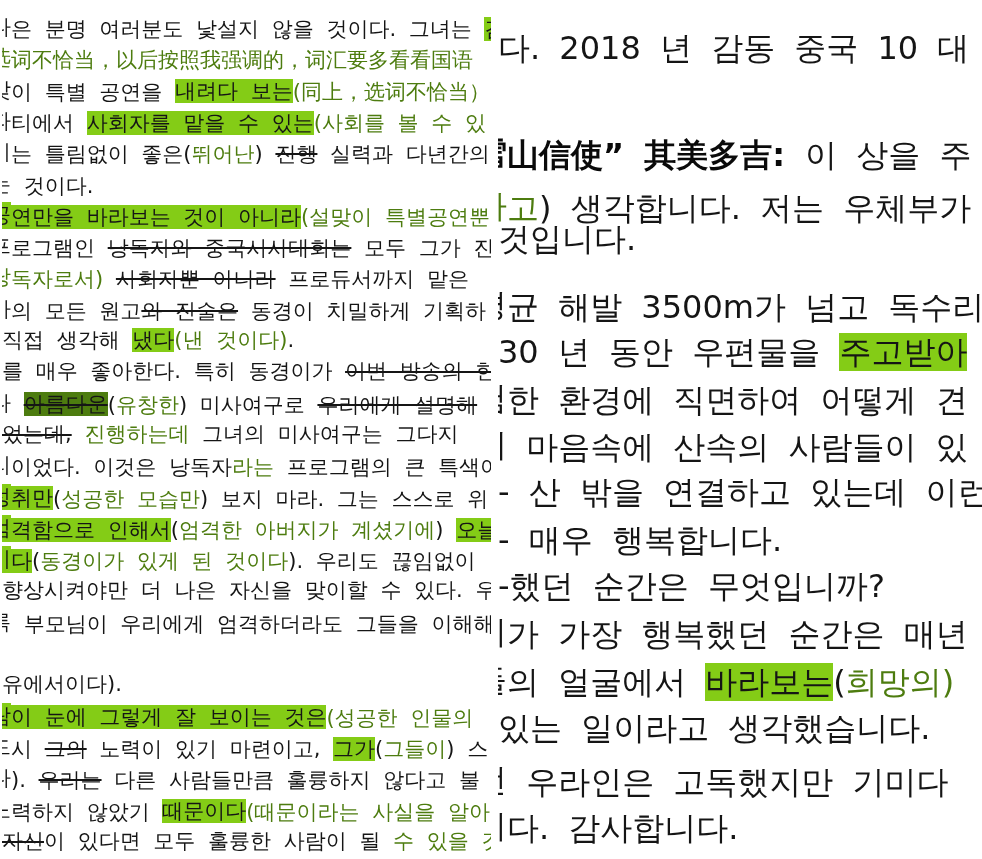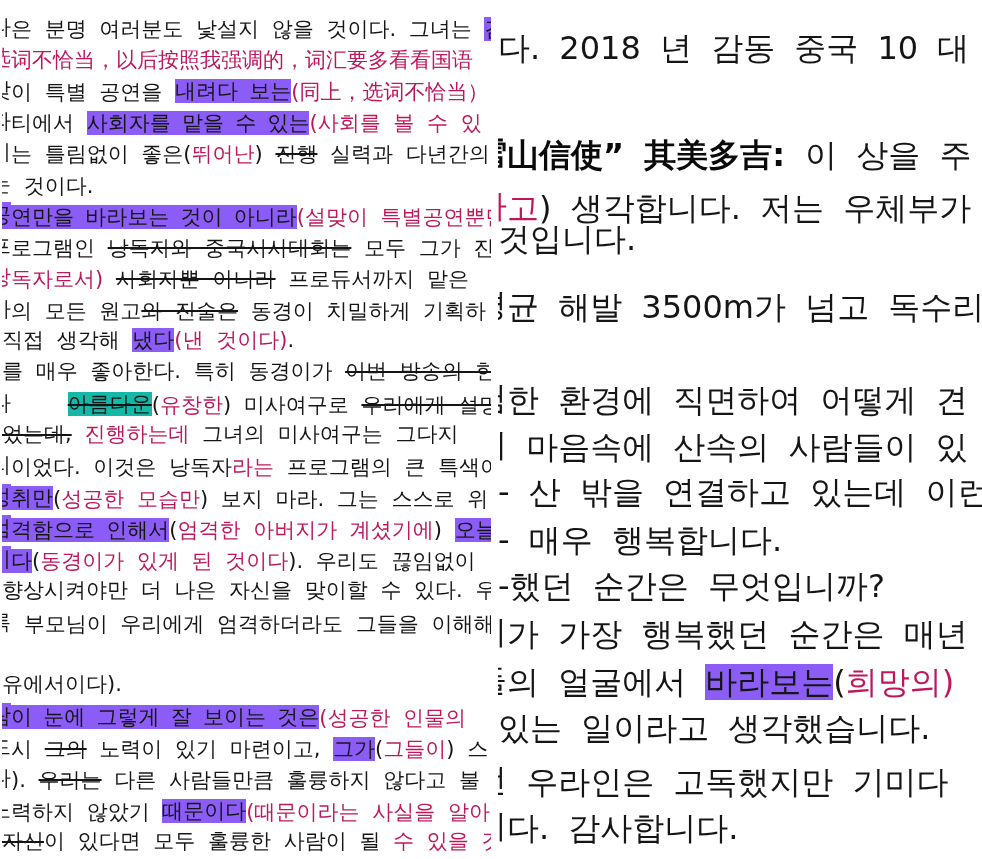--- a/index.html
+++ b/index.html
@@ -6,24 +6,24 @@
   body{width:982px;height:859px;overflow:hidden;position:relative;
        font-family:"DejaVu Sans",sans-serif;color:#151515;}
   .page{position:absolute;top:0;height:859px;overflow:hidden;background:#ffffff;}
   #left-page{left:0;width:491px;}
   #right-page{left:496px;width:486px;}
   .line{position:absolute;left:2px;white-space:nowrap;}
   #left-page .line{font-size:21px;line-height:27px;word-spacing:6px;}
   #right-page .line{font-size:32px;line-height:40px;word-spacing:9px;}
   .s-n{color:#151515;}
   .s-b{color:#0a0a0a;font-weight:bold;}
-  .s-r{color:#be185d;}
-  .s-h{background:#8b5cf6;color:#151515;font-family:Liberation Serif, serif;}
+  .s-r{color:#4d7c0f;}
+  .s-h{background:#84cc16;color:#151515;}
   .s-s{color:#151515;text-decoration:line-through;}
-  .s-hs{background:#14b8a6;color:#151515;text-decoration:line-through;margin-left:44px;}
+  .s-hs{background:#4d7c0f;color:#151515;text-decoration:line-through;}
   .cut{display:inline-block;width:9px;overflow:hidden;direction:rtl;
        white-space:nowrap;vertical-align:text-bottom;height:1.28em;}
 </style>
 </head>
 <body>
 
 <div id="left-page" class="page">
     <div class="line" style="top: 14px;"><span class="cut s-n"><span>나</span></span><span class="s-n">은 분명 여러분도 낯설지 않을 것이다. 그녀는 </span><span class="s-h">겸</span></div>
     <div class="line" style="top: 45.3px;"><span class="cut s-r"><span>选</span></span><span class="s-r">词不恰当，以后按照我强调的，词汇要多看看国语</span></div>
     <div class="line" style="top: 76.6px;"><span class="cut s-n"><span>맞</span></span><span class="s-n">이 특별 공연을 </span><span class="s-h">내려다 보는</span><span class="s-r">(同上，选词不恰当）</span></div>
@@ -50,20 +50,21 @@
     <div class="line" style="top: 765.2px;"><span class="cut s-n"><span>다</span></span><span class="s-n">). </span><span class="s-s">우리는</span><span class="s-n"> 다른 사람들만큼 훌륭하지 않다고 불</span></div>
     <div class="line" style="top: 796.5px;"><span class="cut s-n"><span>노</span></span><span class="s-n">력하지 않았기 </span><span class="s-h">때문이다</span><span class="s-r">(때문이라는 사실을 알아</span></div>
     <div class="line" style="top: 827.8px;"><span class="s-s">자신</span><span class="s-n">이 있다면 모두 훌륭한 사람이 될 </span><span class="s-r">수 있을 것</span></div>
   </div>
 <div id="right-page" class="page">
     <div class="line" style="top: 28px;"><span class="s-n">다.  2018 년  감동  중국 10 대  인</span></div>
     <div class="line" style="top: 133px;"><span class="cut s-b"><span>雪</span></span><span class="s-b">山信使” 其美多吉: </span><span class="s-n">이  상을  주</span></div>
     <div class="line" style="top: 186px;"><span class="cut s-r"><span>라</span></span><span class="s-r">고</span><span class="s-n">)  생각합니다.  저는  우체부가</span></div>
     <div class="line" style="top: 219px;"><span class="s-n">  것입니다.</span></div>
     <div class="line" style="top: 285px;"><span class="cut s-n"><span>평</span></span><span class="s-n">균  해발  3500m가  넘고  독수리</span></div>
+    <div class="line" style="top: 332px;"><span class="s-n"> 30 년  동안  우편물을  </span><span class="s-h">주고받아</span></div>
     <div class="line" style="top: 378px;"><span class="cut s-n"><span>험</span></span><span class="s-n">한  환경에  직면하여  어떻게  견</span></div>
     <div class="line" style="top: 425px;"><span class="cut s-n"><span>에</span></span><span class="s-n">  마음속에  산속의  사람들이  있</span></div>
     <div class="line" style="top: 472px;"><span class="s-n">- 산  밖을  연결하고  있는데  이런</span></div>
     <div class="line" style="top: 566px;"><span class="s-n">-했던  순간은  무엇입니까?</span></div>
     <div class="line" style="top: 520px;"><span class="s-n">- 매우  행복합니다.</span></div>
     <div class="line" style="top: 612px;"><span class="cut s-n"><span>이</span></span><span class="s-n">가  가장  행복했던  순간은  매년</span></div>
     <div class="line" style="top: 660px;"><span class="cut s-n"><span>들</span></span><span class="s-n">의  얼굴에서  </span><span class="s-h">바라보는</span><span class="s-n">(</span><span class="s-r">희망의)</span></div>
     <div class="line" style="top: 708px;"><span class="s-n"> 있는  일이라고  생각했습니다.</span></div>
     <div class="line" style="top: 760px;"><span class="cut s-n"><span>선</span></span><span class="s-n">  우라인은  고독했지만  기미다</span></div>
     <div class="line" style="top: 806px;"><span class="cut s-n"><span>니</span></span><span class="s-n">다.  감사합니다.</span></div>

